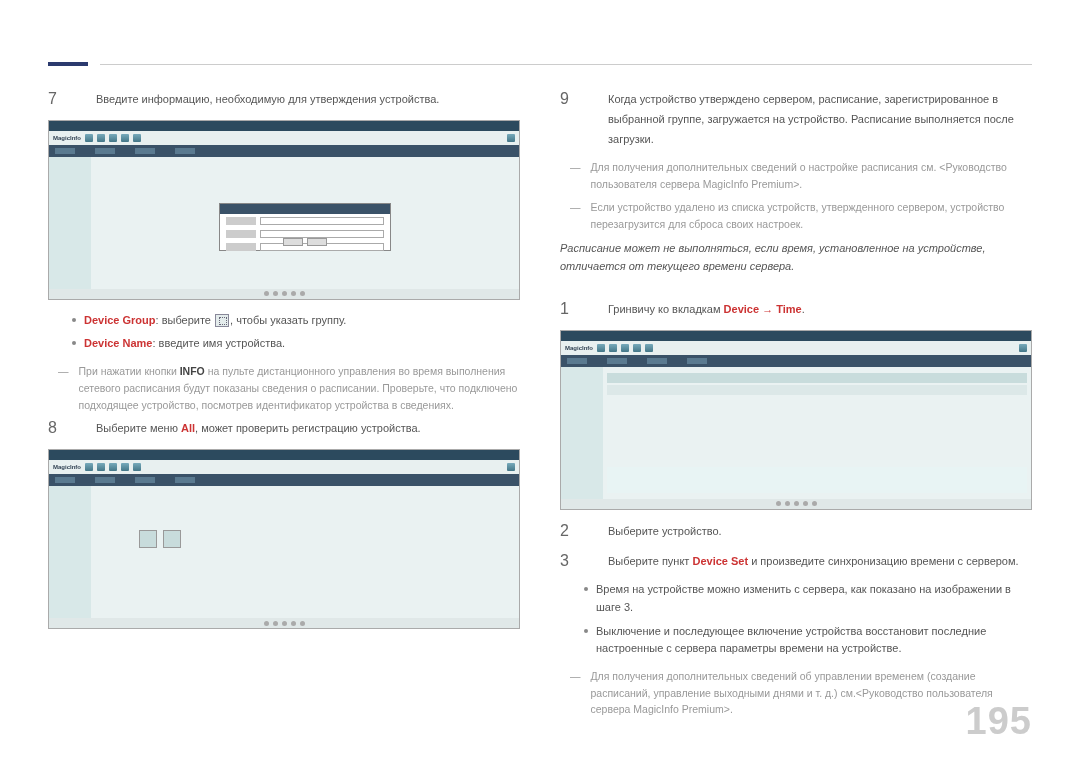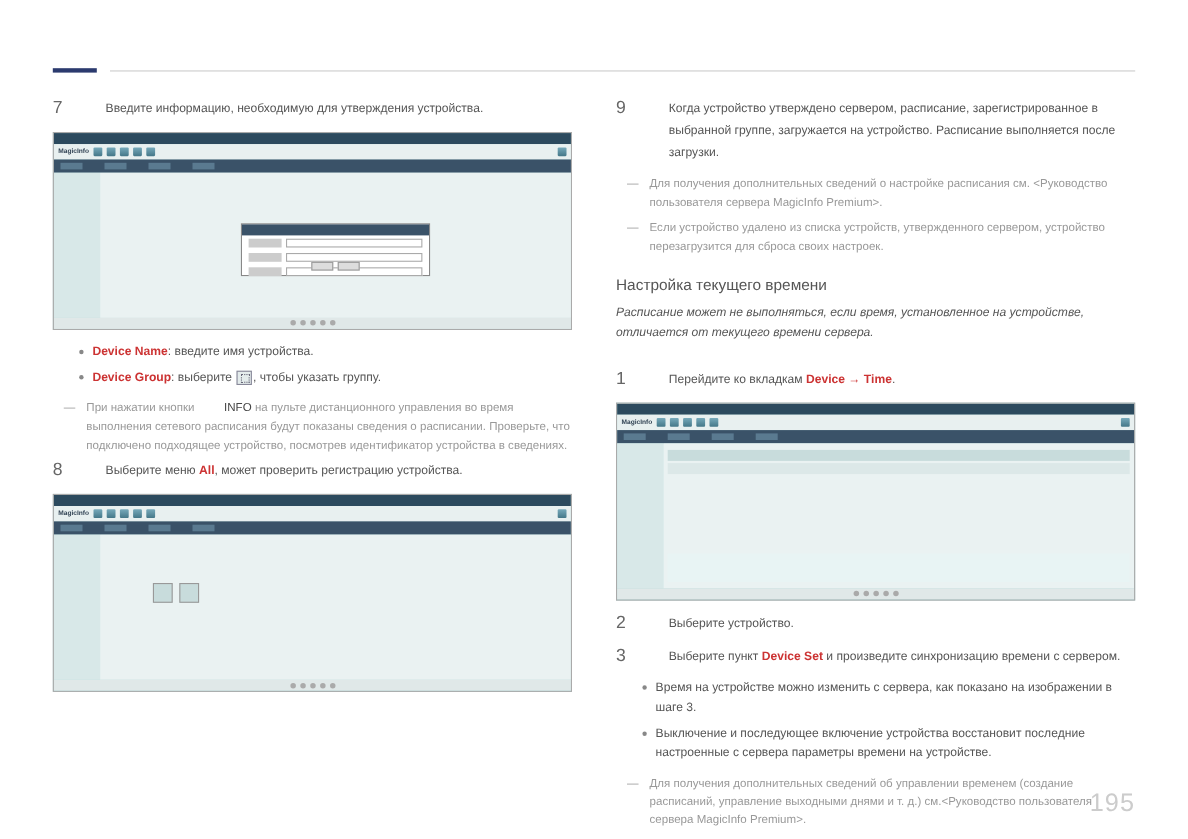--- a/index.html
+++ b/index.html
@@ -106,23 +106,23 @@
   .icon-btn::after{
     content:""; position:absolute; left:3px; top:2px; width:6px; height:6px;
     border:1px dotted #667;
   }
   h3.section {
     font-size: 14px; color:#555; font-weight:normal; margin:18px 0 8px 0;
   }
   .para { line-height:1.7; margin-bottom:24px;font-style:italic; }
   .page-num {
     position:absolute; right:48px; bottom:20px;
-    font-size: 23px; color:#ccc; font-weight:400; letter-spacing:1px;
-  }
-  .bold-dark { color:#444; font-weight:normal;margin-left:24px; }
+    font-size: 38px; color:#ccc; font-weight:700; letter-spacing:1px;
+  }
+  .bold-dark { color:#444; font-weight:bold; }
 </style>
 </head>
 <body>
 
 <div class="top-bar"></div>
 <div class="top-line"></div>
 
 <div class="columns">
 
   <div class="col">
@@ -177,27 +177,27 @@
           <div class="dot"></div>
           <div class="dot"></div>
           <div class="dot"></div>
           <div class="dot"></div>
         </div>
     </div>
 
     <div class="bullets">
       <div class="bullet">
         <div class="dot"></div>
-        <div><span class="red">Device Name</span><span>: введите имя устройства.</span></div>
+        <div>
+          <span class="red">Device Group</span><span>: выберите </span><span class="icon-btn"></span><span>, чтобы указать группу.</span>
+        </div>
       </div>
       <div class="bullet">
         <div class="dot"></div>
-        <div>
-          <span class="red">Device Group</span><span>: выберите </span><span class="icon-btn"></span><span>, чтобы указать группу.</span>
-        </div>
+        <div><span class="red">Device Name</span><span>: введите имя устройства.</span></div>
       </div>
     </div>
 
     <div class="dash-note">
       <div class="dash">―</div>
       <div>
         <span>При нажатии кнопки </span><span class="bold-dark">INFO</span><span> на пульте дистанционного управления во время выполнения сетевого расписания будут показаны сведения о расписании. Проверьте, что подключено подходящее устройство, посмотрев идентификатор устройства в сведениях.</span>
       </div>
     </div>
 
@@ -253,27 +253,26 @@
 
     <div class="dash-note">
       <div class="dash">―</div>
       <div>Для получения дополнительных сведений о настройке расписания см. &lt;Руководство пользователя сервера MagicInfo Premium&gt;.</div>
     </div>
     <div class="dash-note">
       <div class="dash">―</div>
       <div>Если устройство удалено из списка устройств, утвержденного сервером, устройство перезагрузится для сброса своих настроек.</div>
     </div>
 
-    <h3 class="section">Настройка текущего времени</h3>
     <div class="para">Расписание может не выполняться, если время, установленное на устройстве, отличается от текущего времени сервера.</div>
 
     <div class="step">
       <div class="step-num">1</div>
       <div class="step-text">
-        <span>Перейдите ко вкладкам </span><span class="red">Device</span><span class="red"> → </span><span class="red">Time</span><span>.</span>
+        <span>Гринвичу ко вкладкам </span><span class="red">Device</span><span class="red"> → </span><span class="red">Time</span><span>.</span>
       </div>
     </div>
 
     <div class="screenshot">
       <div class="scr-header"></div>
       <div class="scr-toolbar">
           <span style="font-size:6px;color:#345;font-weight:bold">MagicInfo</span>
         <div class="ic"></div>
           <div class="ic"></div>
           <div class="ic"></div>

